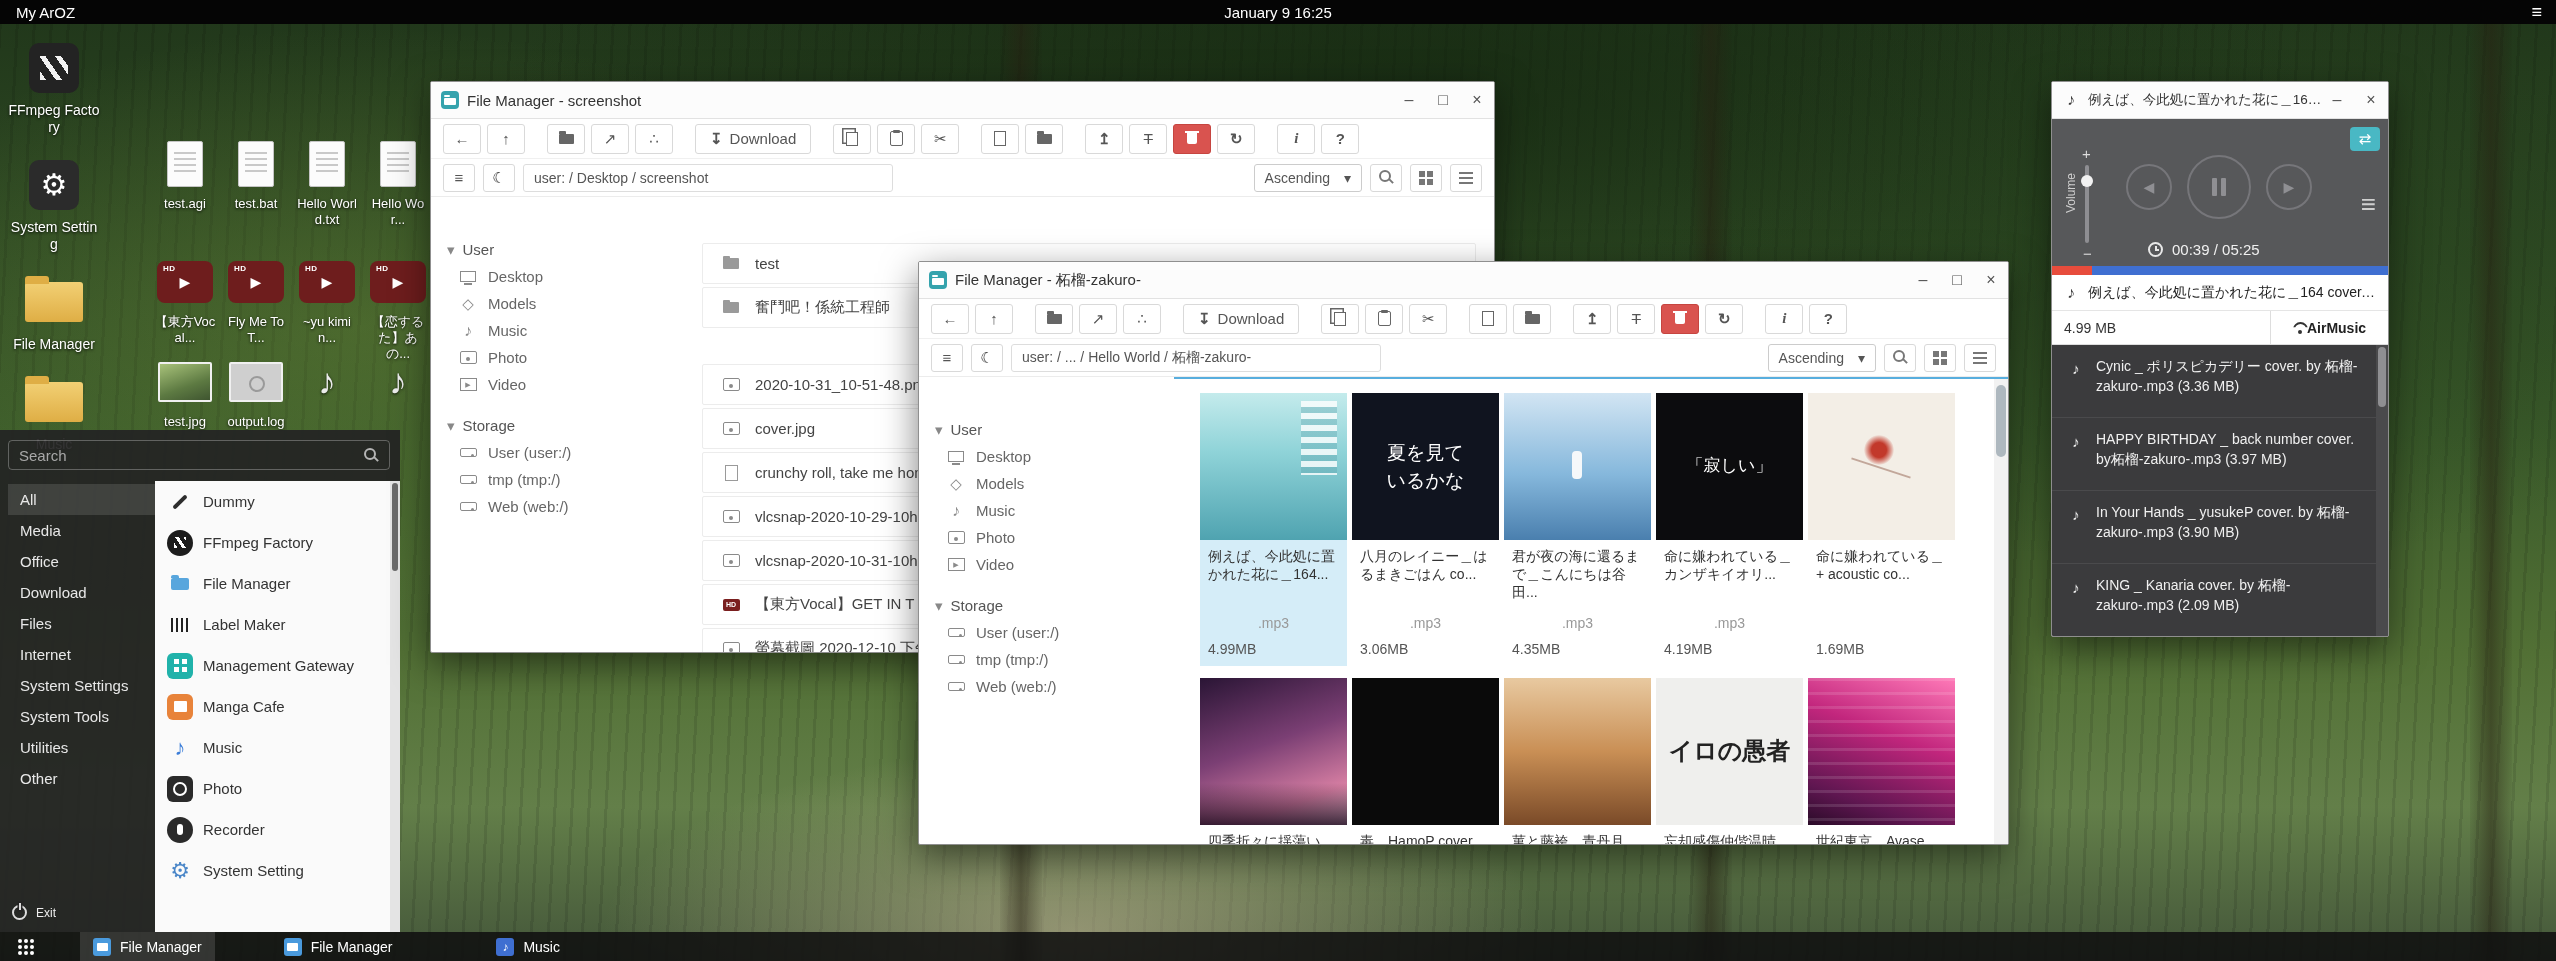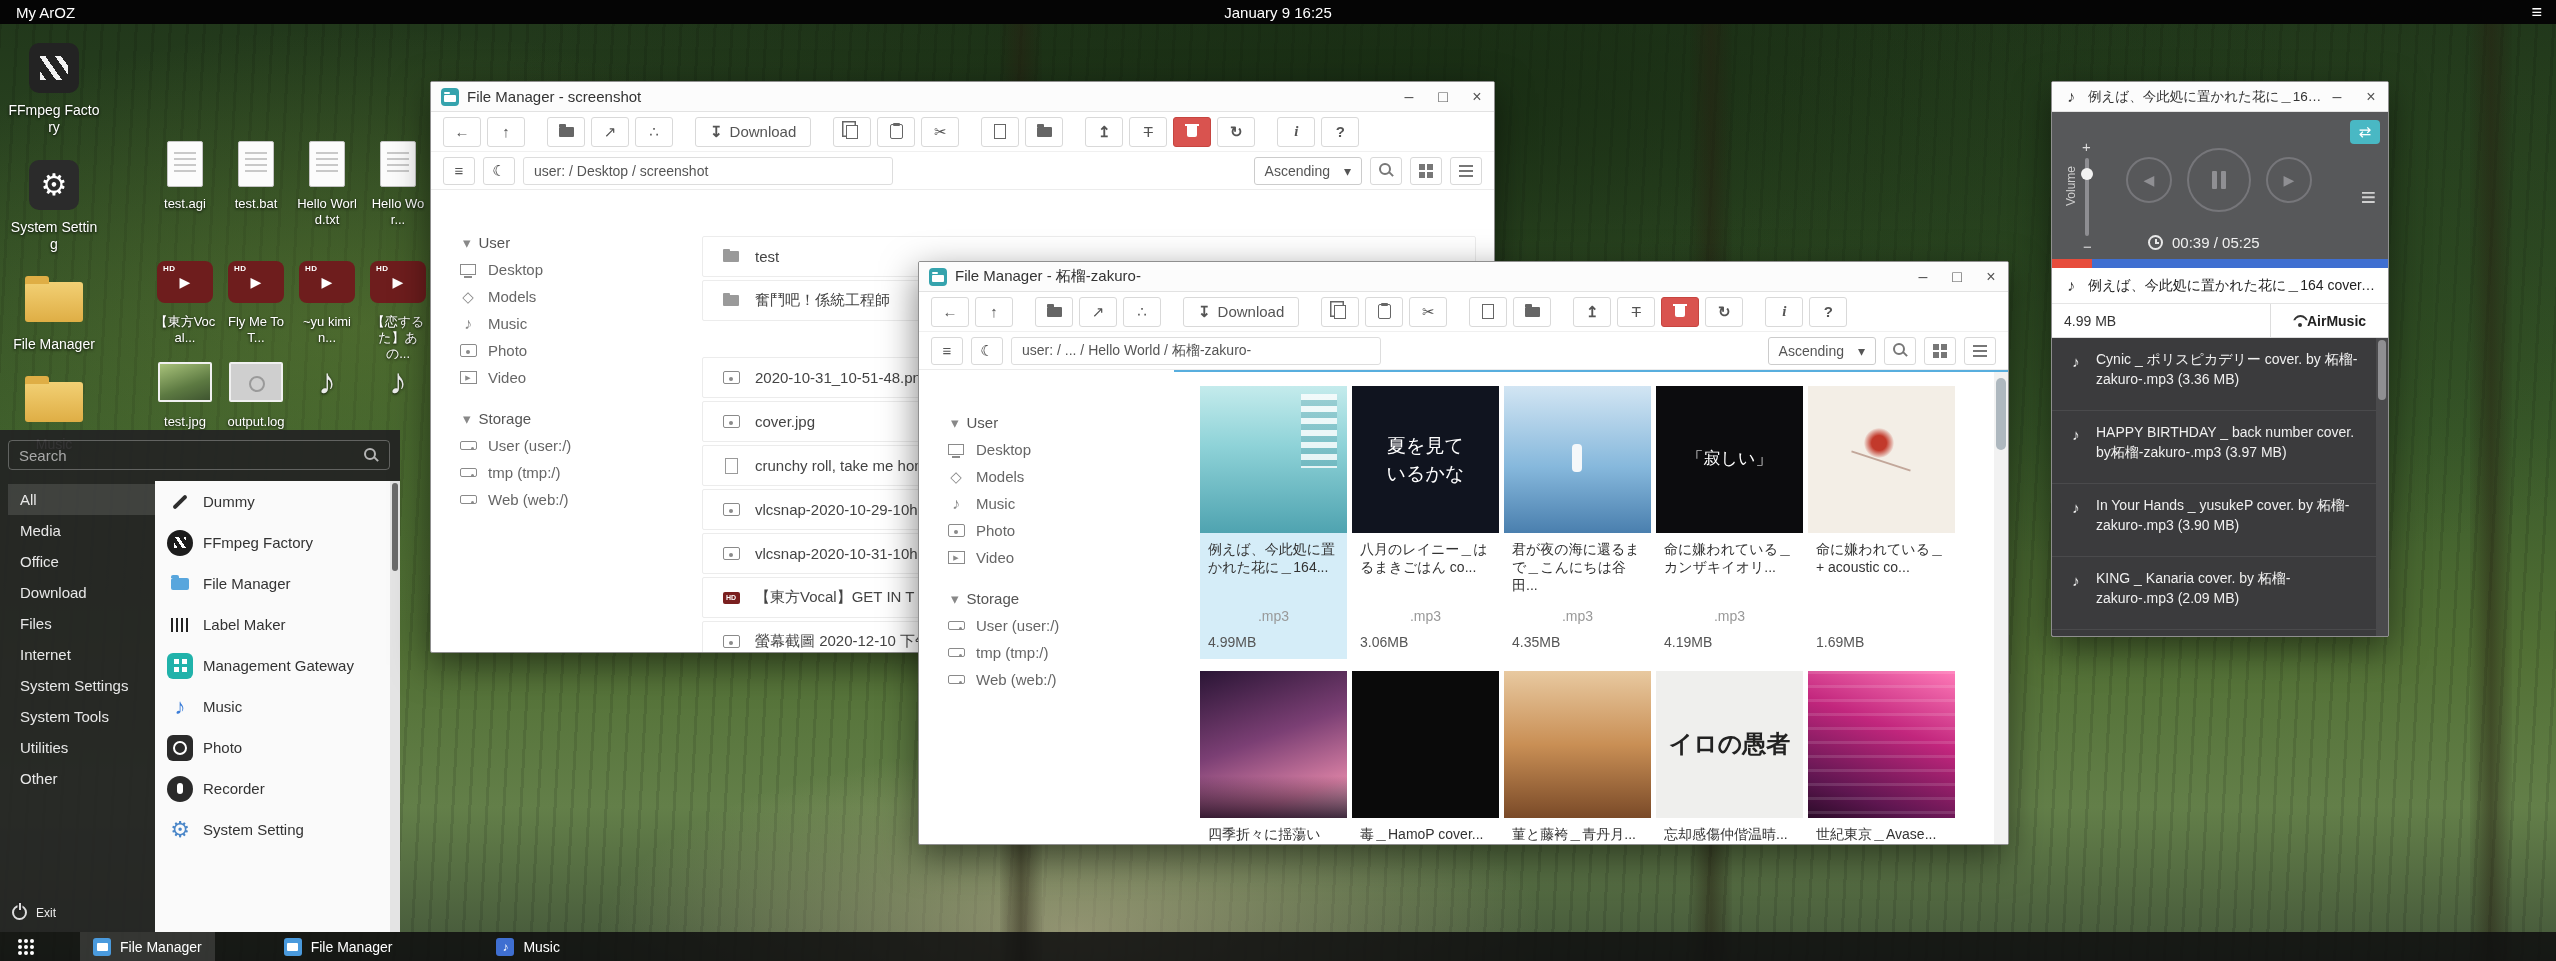--- a/index.html
+++ b/index.html
@@ -102,21 +102,21 @@
   .v-app-recorder::before { content:''; width:6px; height:11px; background:#fff; border-radius:3px; }
   .v-app-gear::before { content:'⚙'; color:#4a86c8; font-size:22px; }
   .v-task-fm { background:#4a9add; border-radius:3px; }
   .v-task-fm::before { content:''; width:11px; height:8px; background:#fff; border-radius:1px; }
   .v-task-music { background:#3f6fd1; border-radius:3px; }
   .v-task-music::before { content:'♪'; color:#fff; font-size:12px; }
 
   
   .window { position:absolute; background:#fff; border:1px solid #8f8f8f; border-radius:2px;
     box-shadow:0 12px 36px rgba(0,0,0,0.5); overflow:hidden; display:flex; flex-direction:column; }
-  .titlebar { height:30px; flex:none; background:#fcfcfc; border-bottom:1px solid #e2e2e2;
+  .titlebar { height:37px; flex:none; background:#fcfcfc; border-bottom:1px solid #e2e2e2;
     display:flex; align-items:center; gap:8px; padding:0 10px; font-size:15px; color:#333; }
   .titlebar .title { white-space:nowrap; overflow:hidden; text-overflow:ellipsis; flex:1; }
   .winbtns { margin-left:auto; display:flex; gap:20px; color:#555; font-size:16px; flex:none; }
   .wbtn { width:14px; text-align:center; }
   .glyph-min::before { content:'–'; }
   .glyph-max::before { content:'□'; }
   .glyph-close::before { content:'×'; }
   .fmic { width:18px; height:18px; border-radius:4px; background:#35a3ad; position:relative; flex:none; }
   .fmic::before { content:''; position:absolute; left:3px; top:7px; width:12px; height:7px; background:#fff; border-radius:1px; }
   .fmic::after { content:''; position:absolute; left:3px; top:4px; width:6px; height:2px; background:#fff; border-radius:1px; }
@@ -168,21 +168,21 @@
   .search-glyph::before { content:''; position:absolute; left:0; top:0; width:8px; height:8px; border:2px solid #777; border-radius:50%; }
   .search-glyph::after { content:''; position:absolute; left:9px; top:10px; width:6px; height:2px; background:#777; transform:rotate(45deg); }
   .search-glyph.light::before { border-color:#b5b5b5; }
   .search-glyph.light::after { background:#b5b5b5; }
   .grid-glyph { width:6px; height:6px; background:#777; box-shadow:8px 0 #777, 0 8px #777, 8px 8px #777; transform:translate(-4px,-4px); display:inline-block; }
   .list-glyph { width:14px; height:2px; background:#777; box-shadow:0 5px #777, 0 10px #777; transform:translateY(-5px); display:inline-block; }
 
   
   .fm-body { flex:1; min-height:0; display:flex; }
   .fm-sidebar { width:255px; flex:none; padding-top:39px; }
-  .side-section { display:flex; align-items:center; gap:8px; padding:0 32px; height:27px; color:#555; font-size:15px; }
+  .side-section { display:flex; align-items:center; gap:8px; padding:0 16px; height:27px; color:#555; font-size:15px; }
   .side-section.second { margin-top:14px; }
   .side-section .glyph-caret { color:#888; }
   .fm-sidebar ul { list-style:none; }
   .side-item { display:flex; align-items:center; gap:10px; padding:0 16px 0 27px; height:27px; color:#666; font-size:15px; }
   .fm-content { flex:1; min-width:0; position:relative; overflow:hidden; background:#fff; }
   .fm-content.accent-top { border-top:2px solid #58aede; }
 
   .ict { width:20px; height:18px; display:inline-flex; align-items:center; justify-content:center; position:relative; flex:none; }
   .v-monitor::before { content:''; width:14px; height:9px; border:1.5px solid #8a8a8a; }
   .v-monitor::after { content:''; position:absolute; bottom:1px; left:calc(50% - 4px); width:8px; height:2px; background:#8a8a8a; }
@@ -493,20 +493,24 @@
         <div class="sm-app">
           <span class="appic v-app-label"></span>
           <span>Label Maker</span>
         </div>
 
         <div class="sm-app">
           <span class="appic v-app-gateway"></span>
           <span>Management Gateway</span>
         </div>
 
+        <div class="sm-app">
+          <span class="appic v-app-manga"></span>
+          <span>Manga Cafe</span>
+        </div>
 
         <div class="sm-app">
           <span class="appic v-app-music"></span>
           <span>Music</span>
         </div>
 
 
         <div class="sm-app">
           <span class="appic v-app-photo"></span>
           <span>Photo</span>

